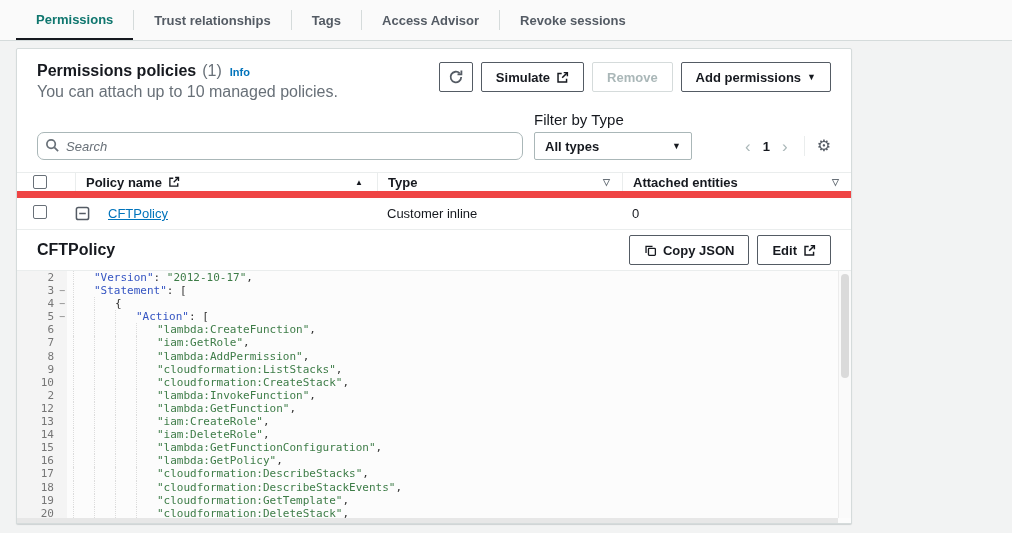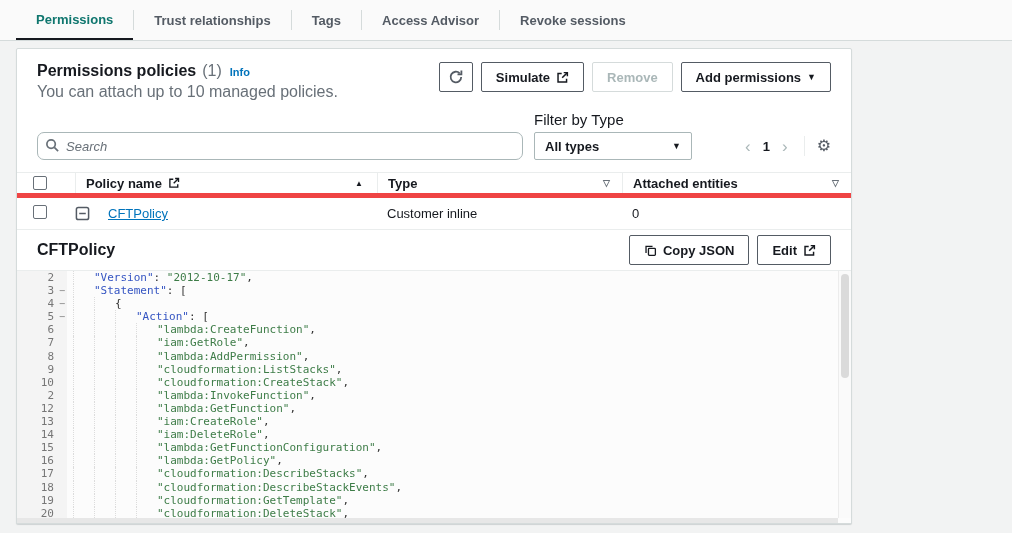--- a/index.html
+++ b/index.html
@@ -48,21 +48,21 @@
             display:flex; align-items:center; justify-content:space-between;
             padding:12px 10px; font-size:13px; font-weight:700; color:#16191f; cursor:pointer; background:#fff; }
   .right-tools { margin-left:auto; display:flex; align-items:center; height:28px; gap:4px; }
   .pg-arrow { font-size:17px; color:#aab7b8; line-height:1; padding:0 4px; cursor:default; }
   .pg-num { font-size:13px; font-weight:700; color:#16191f; padding:0 4px; }
   .tools-divider { width:1px; height:20px; background:#eaeded; margin:0 8px; }
   .gear { font-size:16px; color:#545b64; cursor:pointer; line-height:1; }
 
   
   .thead { display:grid; grid-template-columns:58px 302px 245px 1fr; height:26px;
-           margin-top:12px; border-top:1px solid #eaeded; border-bottom:5px solid #ef4444;
+           margin-top:12px; border-top:1px solid #eaeded; border-bottom:7px solid #ef4444;
            align-items:center; font-size:13px; font-weight:700; color:#16191f; }
   .th { display:flex; align-items:center; height:100%; padding:0 10px; position:relative; }
   .th + .th { border-left:1px solid #eaeded; }
   .th .hspacer { flex:1; }
   .sort-asc { font-size:8px; color:#16191f; margin-right:4px; }
   .filter-tri { font-size:9px; color:#687078; margin-right:2px; }
   .trow { display:grid; grid-template-columns:58px 27px 275px 245px 1fr; height:32px;
           align-items:center; border-bottom:1px solid #eaeded; font-size:13px; }
   .cell { padding:0 10px; }
   .checkbox { width:14px; height:14px; border:1px solid #687078; border-radius:2px;

